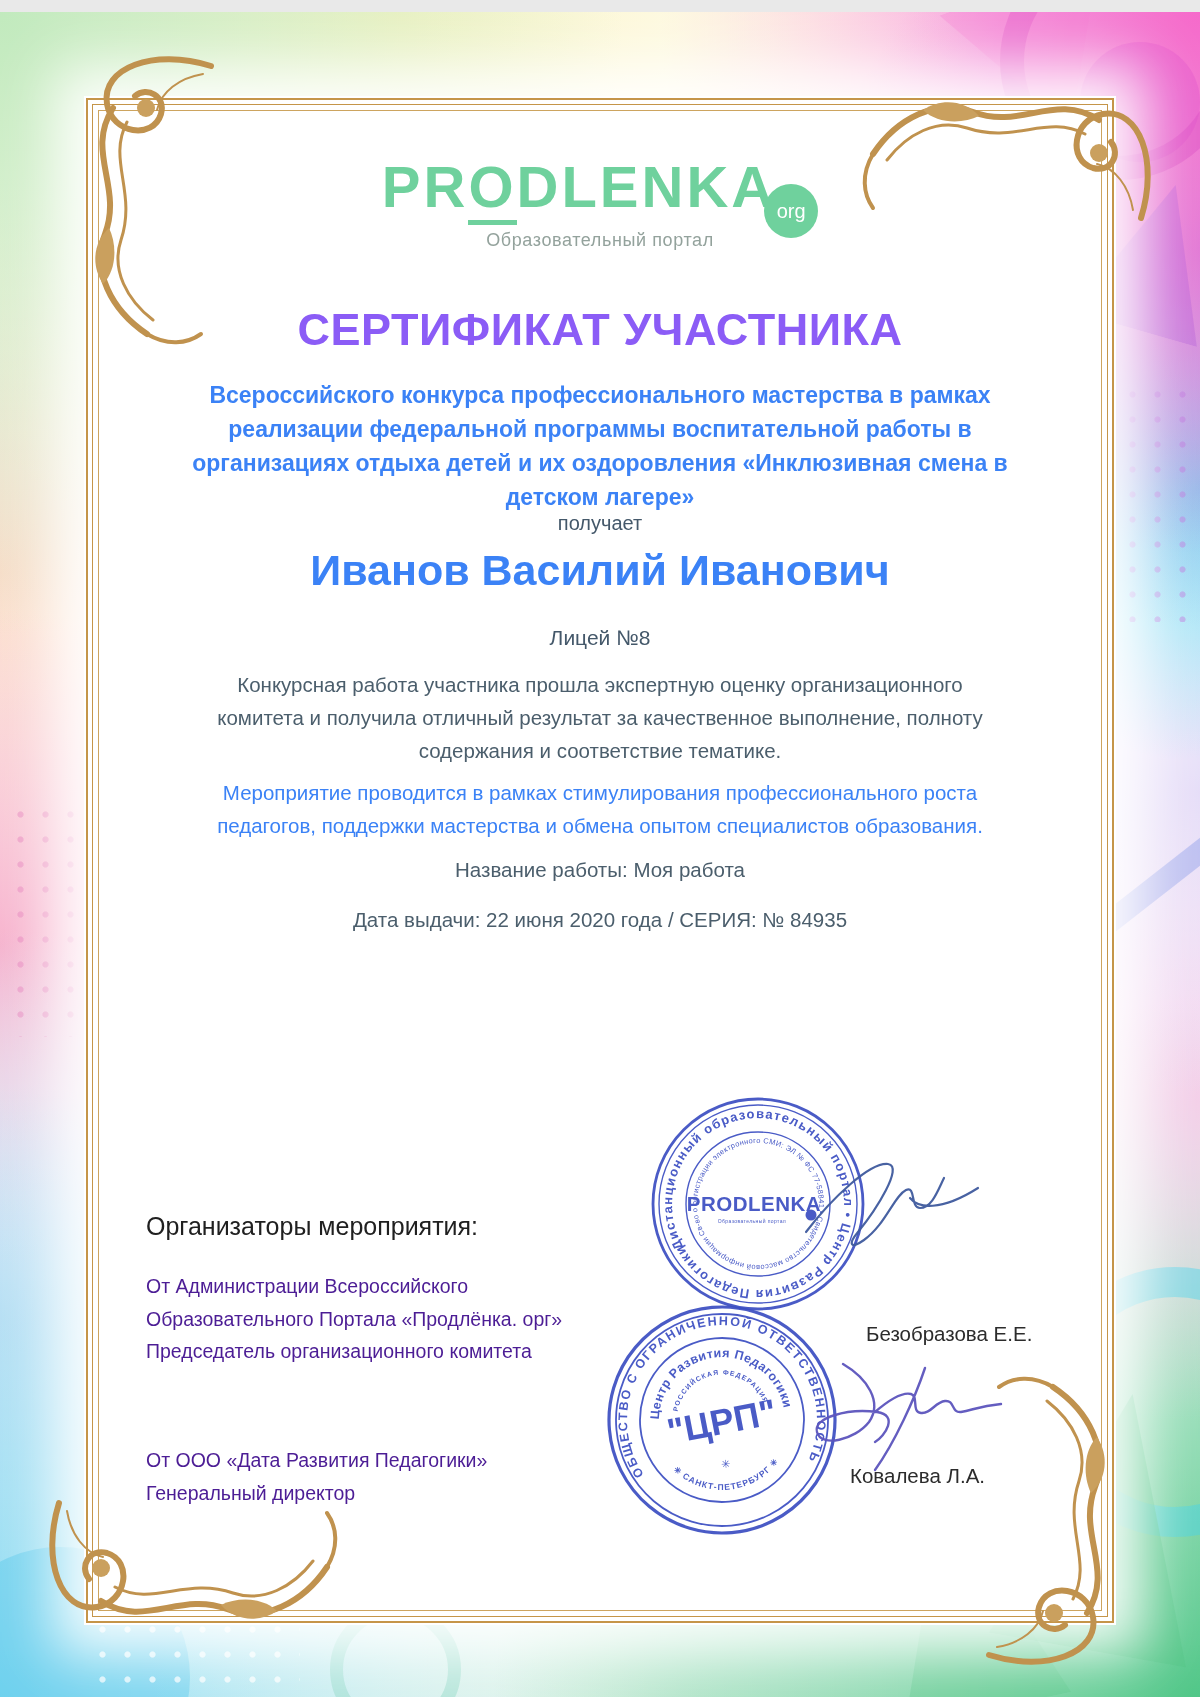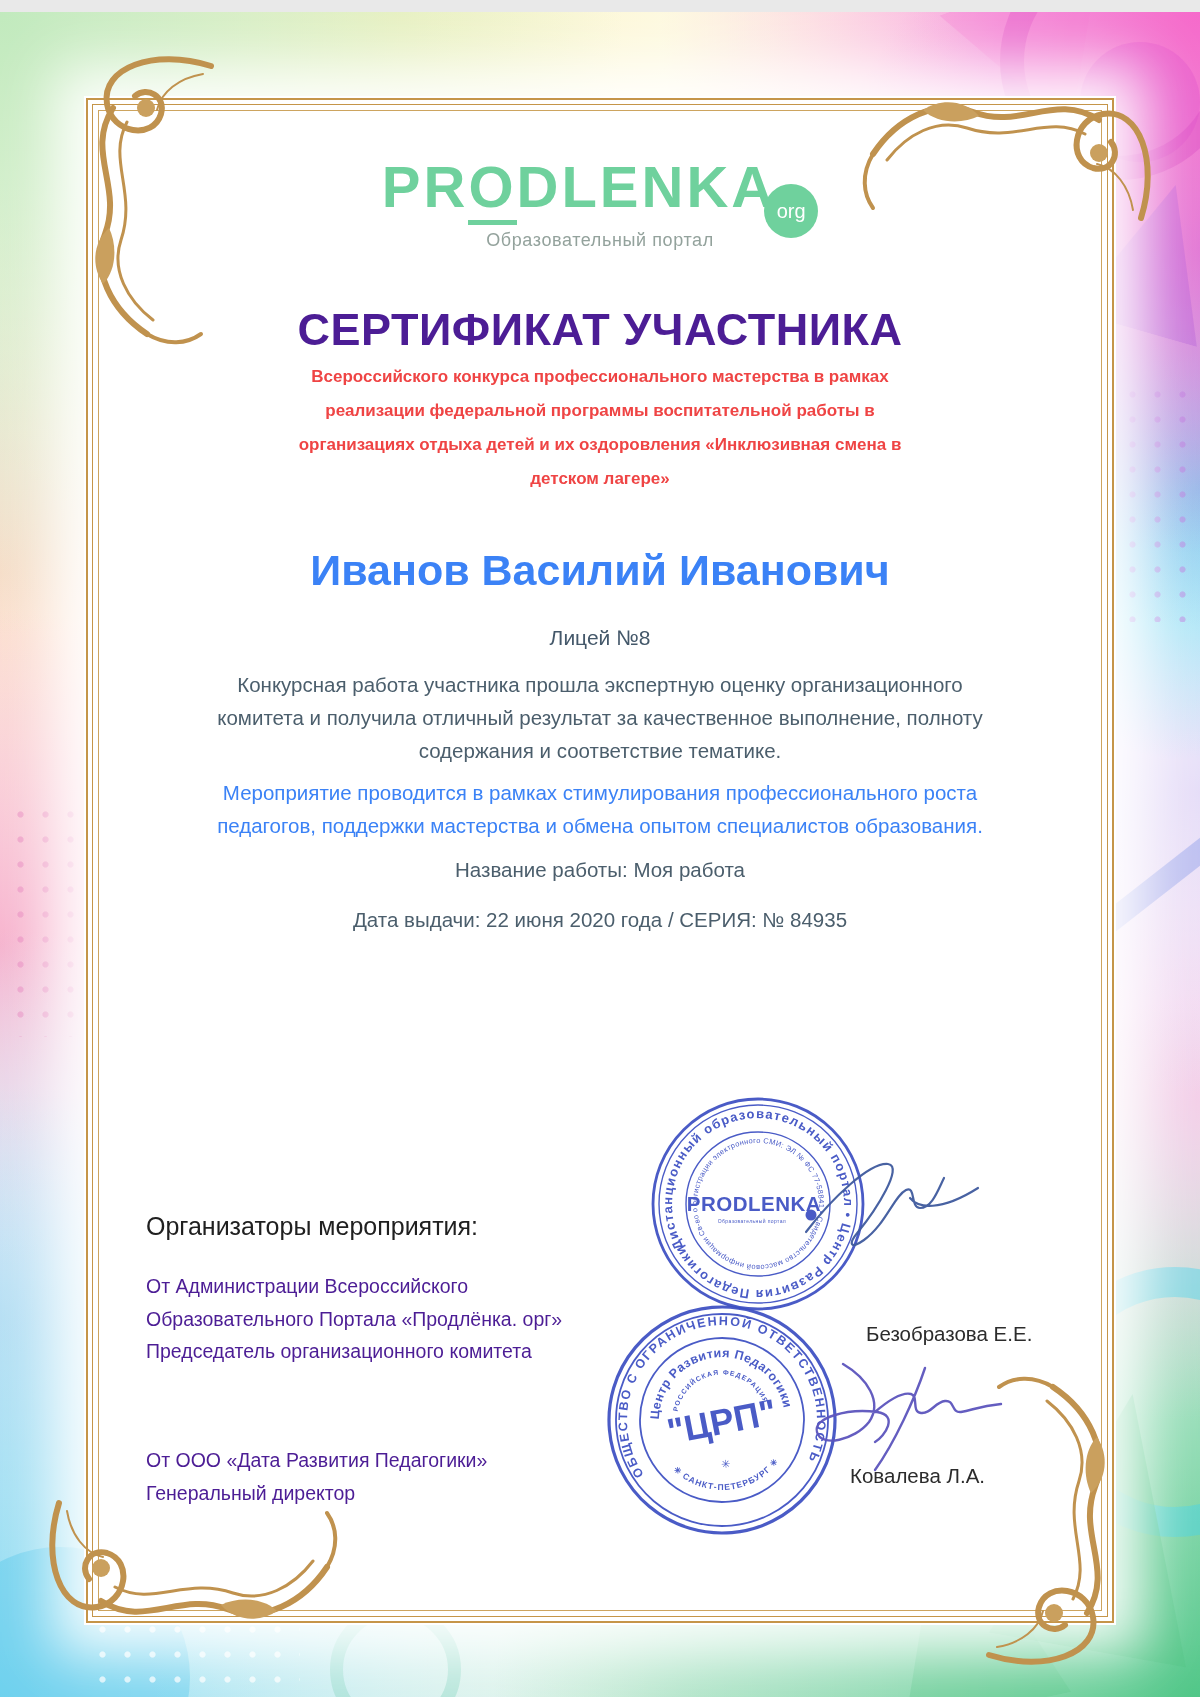--- a/index.html
+++ b/index.html
@@ -45,22 +45,22 @@
   
   .content{position:absolute;inset:0;z-index:4;}
   .cline{position:absolute;left:0;right:0;text-align:center;}
   .brand-row{position:absolute;top:146px;left:0;right:0;display:flex;justify-content:center;align-items:flex-start;}
   .brand{font-size:58px;font-weight:bold;letter-spacing:3px;color:#6fd19d;line-height:1;}
   .brand .u{border-bottom:5px solid #6fd19d;padding-bottom:1px;}
   .org-badge{width:54px;height:54px;border-radius:50%;background:#6fd19d;color:#fff;
              display:flex;align-items:center;justify-content:center;font-size:20px;
              margin-left:-12px;margin-top:26px;}
   .logo-sub{top:218px;font-size:18px;color:#93a29c;letter-spacing:.6px;}
-  .title{top:292px;font-size:45px;font-weight:bold;color:#4c1d95;letter-spacing:.5px;}
-  .desc{top:348px;font-size:17px;font-weight:bold;color:#ef4444;line-height:34px;}
+  .title{top:292px;font-size:45px;font-weight:bold;color:#8b5cf6;letter-spacing:.5px;}
+  .desc{top:366px;font-size:23px;font-weight:bold;color:#3b82f6;line-height:34px;}
   .receives{top:500px;font-size:20px;color:#44586a;}
   .name{top:534px;font-size:43px;font-weight:bold;color:#3b82f6;}
   .school{top:614px;font-size:21px;color:#44586a;}
   .para1{top:656px;font-size:20.5px;color:#4b5e6c;line-height:33px;}
   .para2{top:764px;font-size:20.5px;color:#3b82f6;line-height:33px;}
   .workline{top:846px;font-size:20.5px;color:#4b5e6c;}
   .issueline{top:896px;font-size:20.5px;color:#4b5e6c;}
   .org-head{position:absolute;left:146px;top:1200px;font-size:25px;color:#202020;}
   .org-block{position:absolute;left:146px;font-size:19.5px;color:#4c1d95;line-height:32.5px;}
   .ob1{top:1258px;}
@@ -160,20 +160,21 @@
 
     <div class="cline title">СЕРТИФИКАТ УЧАСТНИКА</div>
 
     <div class="cline desc">
       <div>Всероссийского конкурса профессионального мастерства в рамках</div>
       <div>реализации федеральной программы воспитательной работы в</div>
       <div>организациях отдыха детей и их оздоровления «Инклюзивная смена в</div>
       <div>детском лагере»</div>
     </div>
 
+    <div class="cline receives">получает</div>
     <div class="cline name">Иванов Василий Иванович</div>
     <div class="cline school">Лицей №8</div>
 
     <div class="cline para1">
       <div>Конкурсная работа участника прошла экспертную оценку организационного</div>
       <div>комитета и получила отличный результат за качественное выполнение, полноту</div>
       <div>содержания и соответствие тематике.</div>
     </div>
     <div class="cline para2">
       <div>Мероприятие проводится в рамках стимулирования профессионального роста</div>

